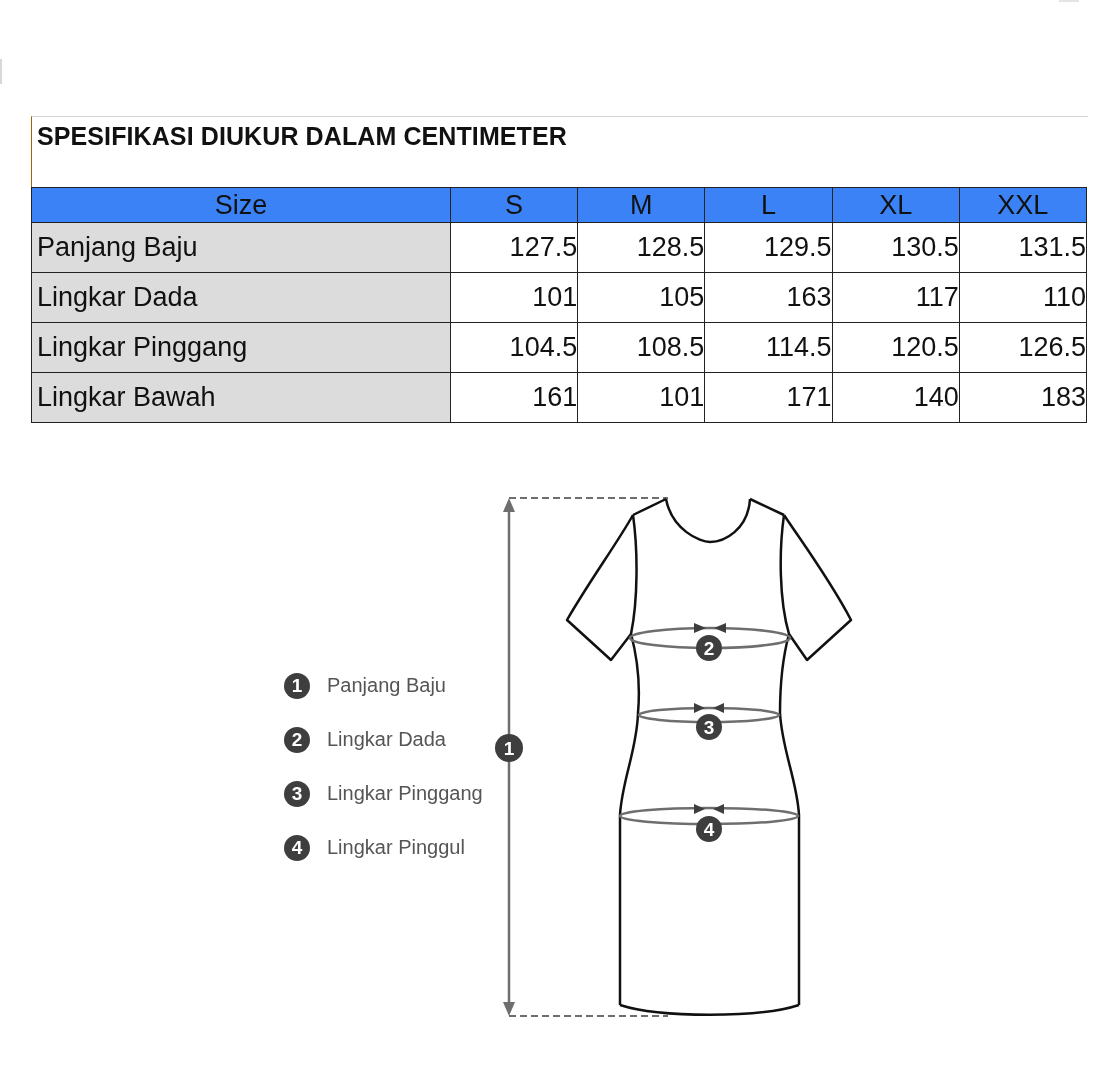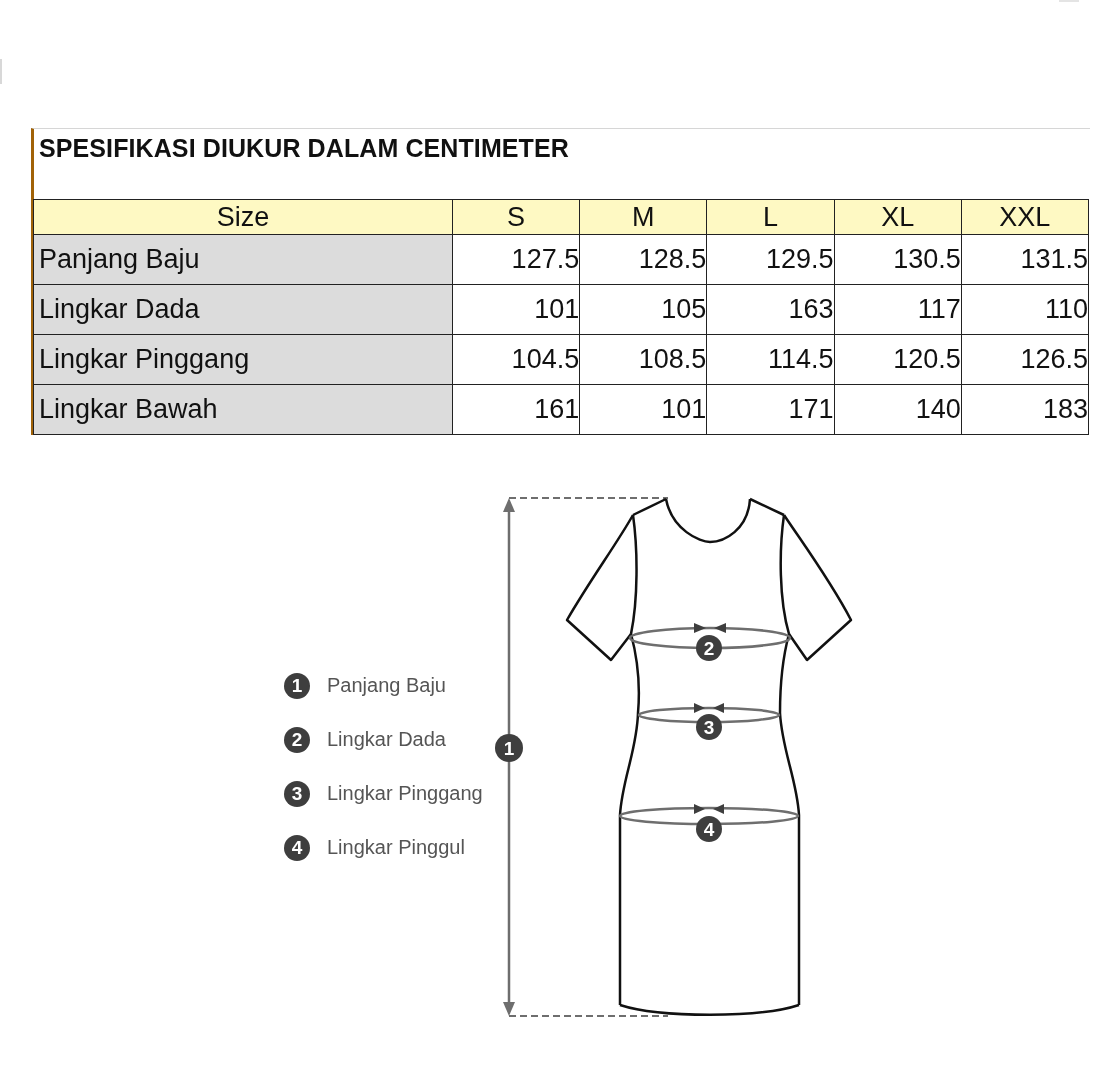--- a/index.html
+++ b/index.html
@@ -1,23 +1,23 @@
 <!DOCTYPE html>
 <html><head>
 <meta charset="utf-8">
 <style>
   html, body { margin:0; padding:0; background:#ffffff; }
   body { width:1118px; height:1080px; position:relative; overflow:hidden; font-family:"Liberation Sans", sans-serif; color:#111; }
   .corner-mark-tl { position:absolute; left:0; top:59px; width:2px; height:25px; background:#d8d8d8; }
   .corner-mark-tr { position:absolute; left:1059px; top:0; width:20px; height:2px; background:#e4e4e4; }
-  .spec-box { position:absolute; left:31px; top:128px; width:1056px; border-top:1px solid #d6d6d6; border-left:3px solid #a16207; }
+  .spec-box { position:absolute; left:31px; top:116px; width:1056px; border-top:1px solid #d6d6d6; border-left:1px solid #a16207; }
   .spec-title { height:70px; padding:5px 0 0 5px; font-size:25px; font-weight:bold; letter-spacing:0.1px; box-sizing:border-box; }
   table.size-table { border-collapse:collapse; width:1056px; margin-left:-1px; table-layout:fixed; }
   .size-table td, .size-table th { border:1px solid #222; font-size:27px; font-weight:normal; padding:0; }
-  .size-table th { background:#fef9c3; height:34px; text-align:center; }
+  .size-table th { background:#3b82f6; height:34px; text-align:center; }
   .size-table td { height:49px; text-align:right; }
   .size-table td.label { background:#dcdcdc; text-align:left; padding-left:5px; }
   .col-label { width:419px; }
   .diagram { position:absolute; left:0; top:440px; width:1118px; height:640px; }
   .legend { position:absolute; left:284px; top:672px; }
   .legend-item { display:flex; align-items:center; height:27px; margin-bottom:27px; }
   .legend-badge { width:26px; height:26px; border-radius:50%; background:#3e3e3e; color:#fff; font-size:19px; font-weight:bold; display:flex; align-items:center; justify-content:center; margin-right:17px; }
   .legend-text { font-size:20px; color:#555; }
 </style>
 </head>

